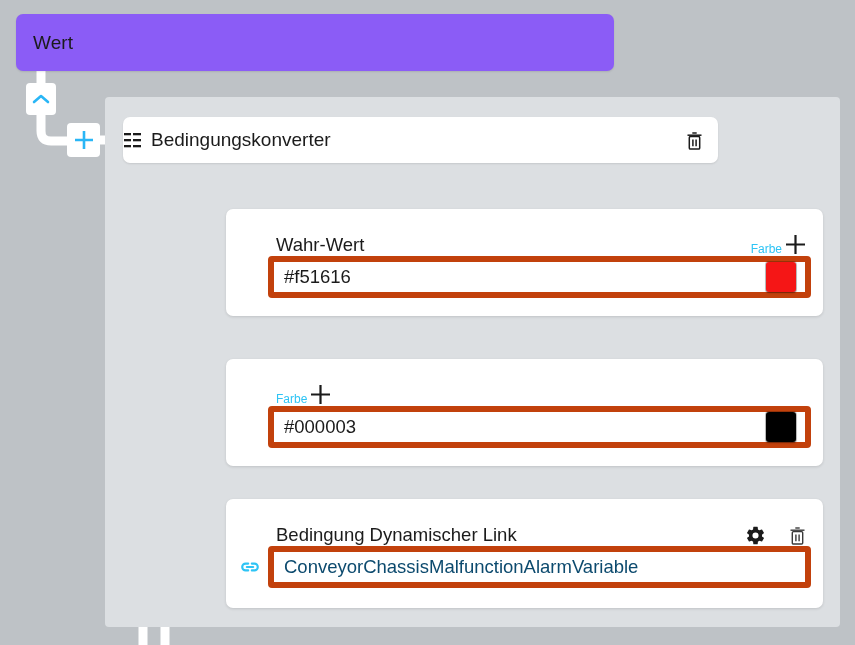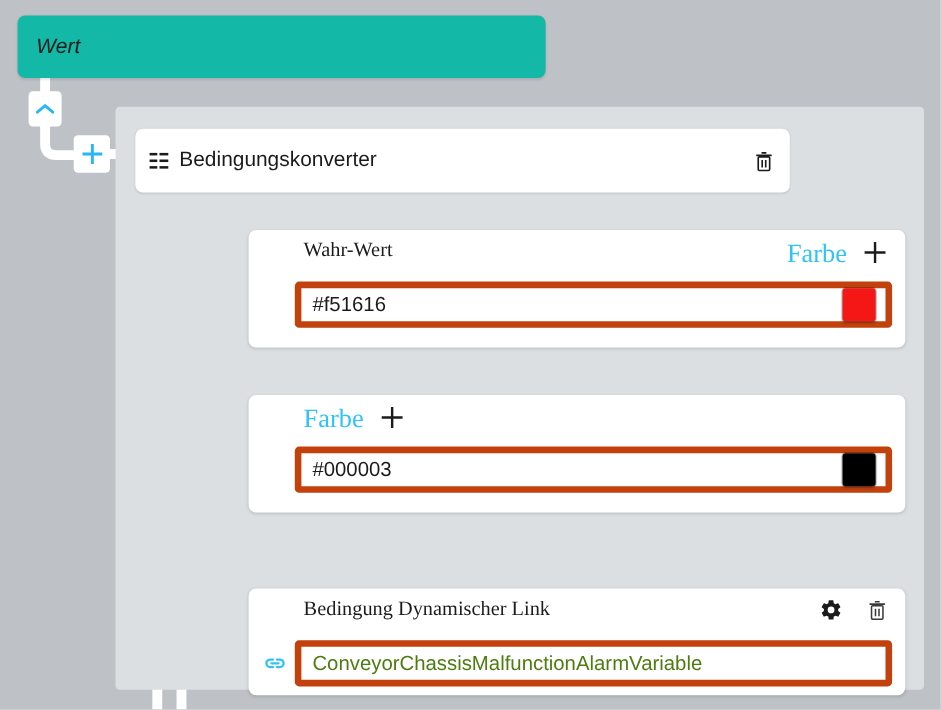--- a/index.html
+++ b/index.html
@@ -8,25 +8,24 @@
     width: 855px; height: 645px;
     overflow: hidden;
     font-family: "Liberation Sans", sans-serif;
   }
   body { background: #bec2c6; position: relative; }
 
   
   #wert-card {
     position: absolute;
     left: 16px; top: 14px;
-    width: 480px; height: 57px;
-    background: #14b8a6;
+    width: 598px; height: 57px;
+    background: #8b5cf6;
     border-radius: 7px;
     box-shadow: 0 1px 2px rgba(0,0,0,.10);
-    font-style: italic;
   }
   #wert-label {
     position: absolute;
     left: 17px; top: 50%;
     transform: translateY(-50%);
     font-size: 19px;
     color: #1b1b1b;
     letter-spacing: .1px;
   }
 
@@ -55,72 +54,71 @@
     left: 105px; top: 97px;
     width: 735px; height: 530px;
     background: #dcdfe2;
     border-radius: 4px;
   }
 
   
   #converter-card {
     position: absolute;
     left: 123px; top: 117px;
-    width: 595px; height: 58px;
+    width: 595px; height: 46px;
     background: #ffffff;
     border-radius: 7px;
     box-shadow: 0 1px 2px rgba(0,0,0,.10);
     display: flex;
     align-items: center;
-    padding: 0 14px 0 12px;
+    padding: 0 14px 0 0;
   }
   #converter-icon { width: 20px; height: 20px; margin-right: 8px; flex: 0 0 auto; }
   #converter-title { font-size: 19px; color: #1b1b1b; flex: 1 1 auto; }
 
   
   .prop-card {
     position: absolute;
     left: 226px;
     width: 597px;
     background: #ffffff;
     border-radius: 7px;
     box-shadow: 0 1px 3px rgba(0,0,0,.13);
     padding: 9px 12px 12px 12px;
   }
   #card-true  { top: 209px; height: 107px; }
   #card-false { top: 359px; height: 107px; }
-  #card-cond  { top: 535px; height: 97px; }
+  #card-cond  { top: 499px; height: 109px; }
 
   .prop-head {
     display: flex;
-    align-items: flex-start;
+    align-items: flex-end;
     height: 38px;
     padding: 0 4px 0 38px;
-    font-family: Liberation Serif, serif;
   }
   .prop-title { font-size: 18.5px; color: #1b1b1b; flex: 1 1 auto; }
-  .prop-link  { font-size: 24px; color: #2ec4f5; margin-right: 14px; }
+  .prop-link  { font-size: 12px; color: #2ec4f5; margin-right: 2px; }
   .icon-btn   { display: flex; align-items: center; justify-content: center; }
 
   .prop-row { display: flex; align-items: center; }
   .link-glyph { width: 24px; height: 24px; margin-right: 6px; flex: 0 0 auto; }
   .spacer-glyph { width: 24px; margin-right: 6px; flex: 0 0 auto; }
 
   .value-box {
     flex: 1 1 auto;
     height: 42px;
     background: #ffffff;
     border: 6px solid #c2410c;
     border-radius: 4px;
     display: flex;
     align-items: center;
     padding: 0 9px 0 10px;
   }
   .value-text { font-size: 18.5px; color: #1b1b1b; flex: 1 1 auto; }
-  .value-text.cyan { color: #4d7c0f; }
+  .value-text.cyan { color: #0c4a6e; }
   .swatch {
     width: 30px; height: 30px;
     border-radius: 3px;
     flex: 0 0 auto;
     box-shadow: 0 0 0 1px rgba(0,0,0,.22), 0 1px 2px rgba(0,0,0,.25);
   }
 </style>
 </head>
 <body>
 

